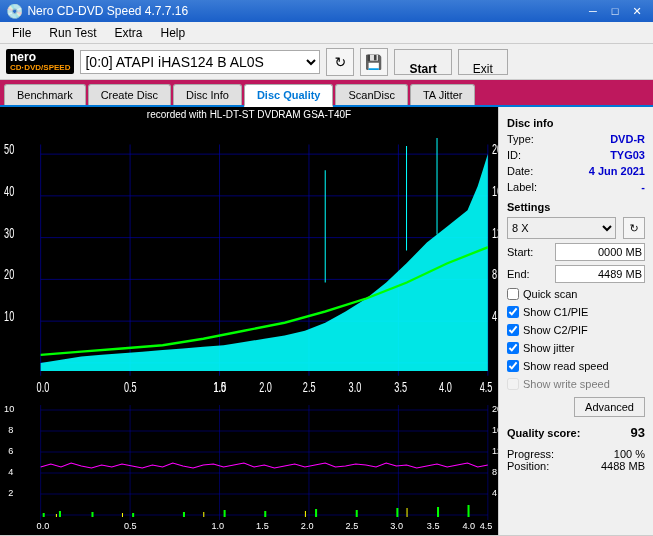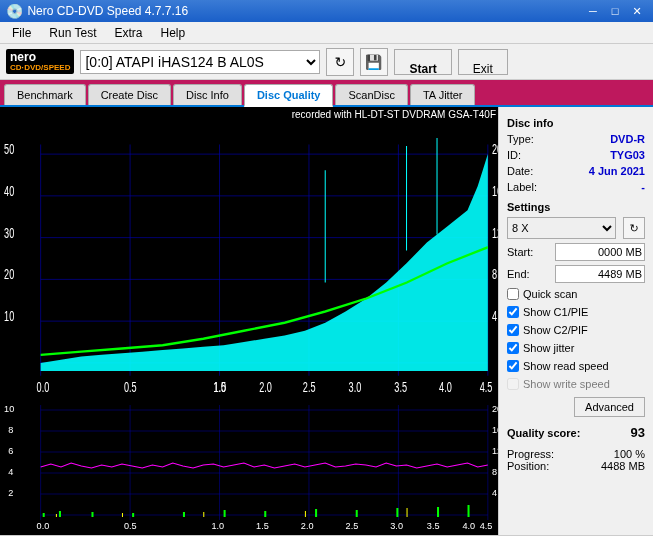--- a/index.html
+++ b/index.html
@@ -107,21 +107,21 @@
   <div class="tab">Create Disc</div>
   <div class="tab">Disc Info</div>
   <div class="tab active">Disc Quality</div>
   <div class="tab">ScanDisc</div>
   <div class="tab">TA Jitter</div>
 </div>
 
 <div class="main-content">
 
   <div class="chart-area">
-    <div class="chart-recorded" style="color:white; background:black; font-size:10px; text-align:right; padding:2px;">recorded with HL-DT-ST DVDRAM GSA-T40F</div>
+    <div class="chart-recorded" style="color:white; background:black; font-size:10px; text-align:center; padding:2px;">recorded with HL-DT-ST DVDRAM GSA-T40F</div>
 
     <svg viewBox="0 0 490 170" style="background:black; flex:1; display:block;" preserveAspectRatio="none" height="170">
 
       <line x1="40" y1="20" x2="480" y2="20" stroke="#0000aa" stroke-width="0.5"></line>
       <line x1="40" y1="46" x2="480" y2="46" stroke="#0000aa" stroke-width="0.5"></line>
       <line x1="40" y1="72" x2="480" y2="72" stroke="#0000aa" stroke-width="0.5"></line>
       <line x1="40" y1="98" x2="480" y2="98" stroke="#0000aa" stroke-width="0.5"></line>
       <line x1="40" y1="124" x2="480" y2="124" stroke="#0000aa" stroke-width="0.5"></line>
       <line x1="40" y1="150" x2="480" y2="150" stroke="#0000aa" stroke-width="0.5"></line>
 

